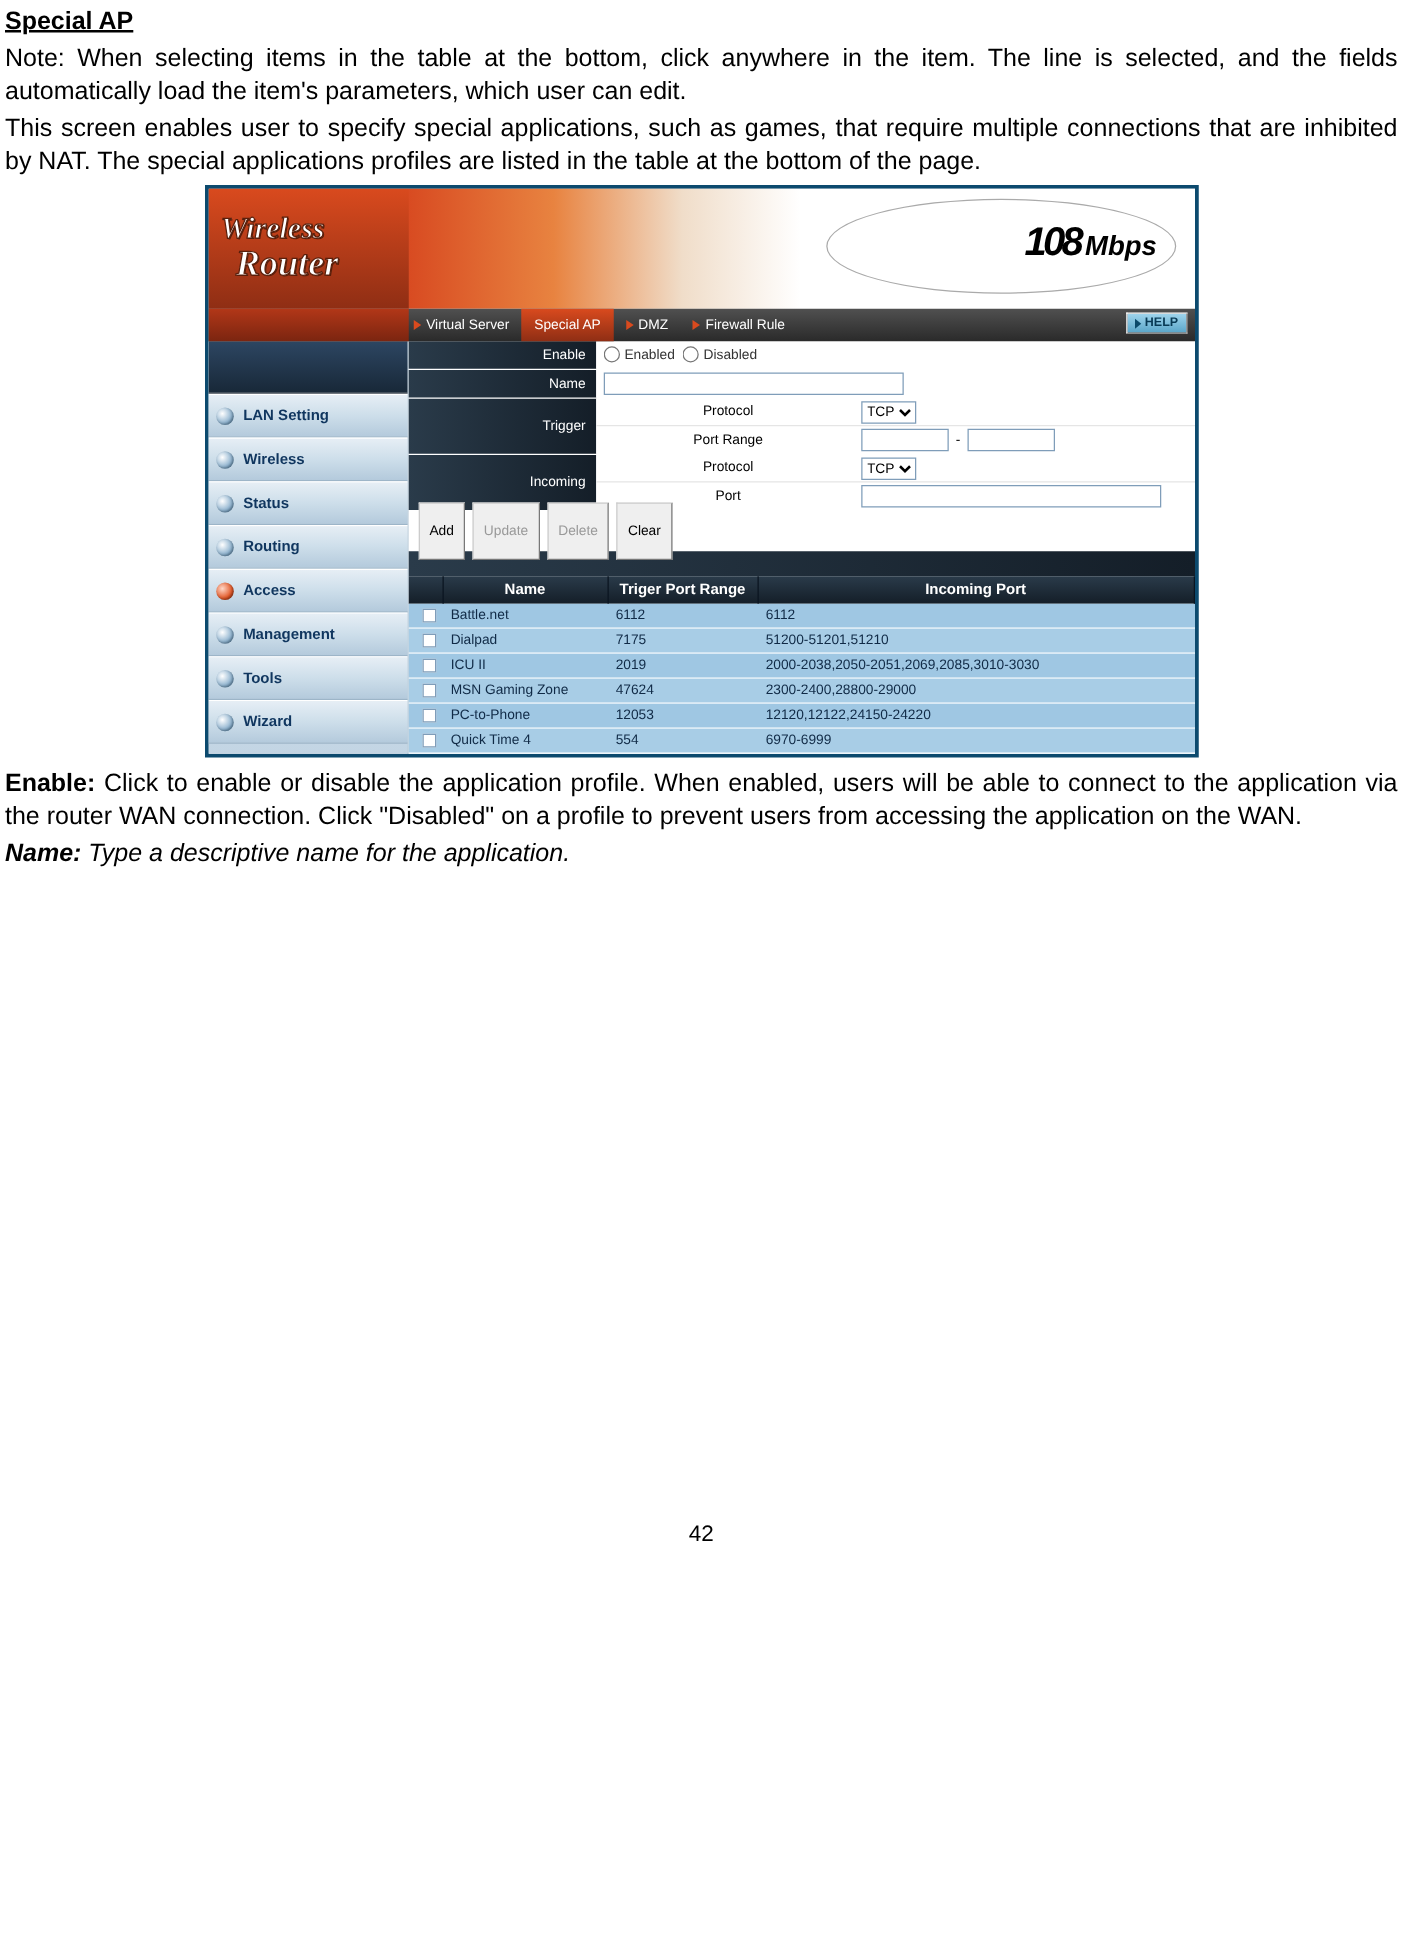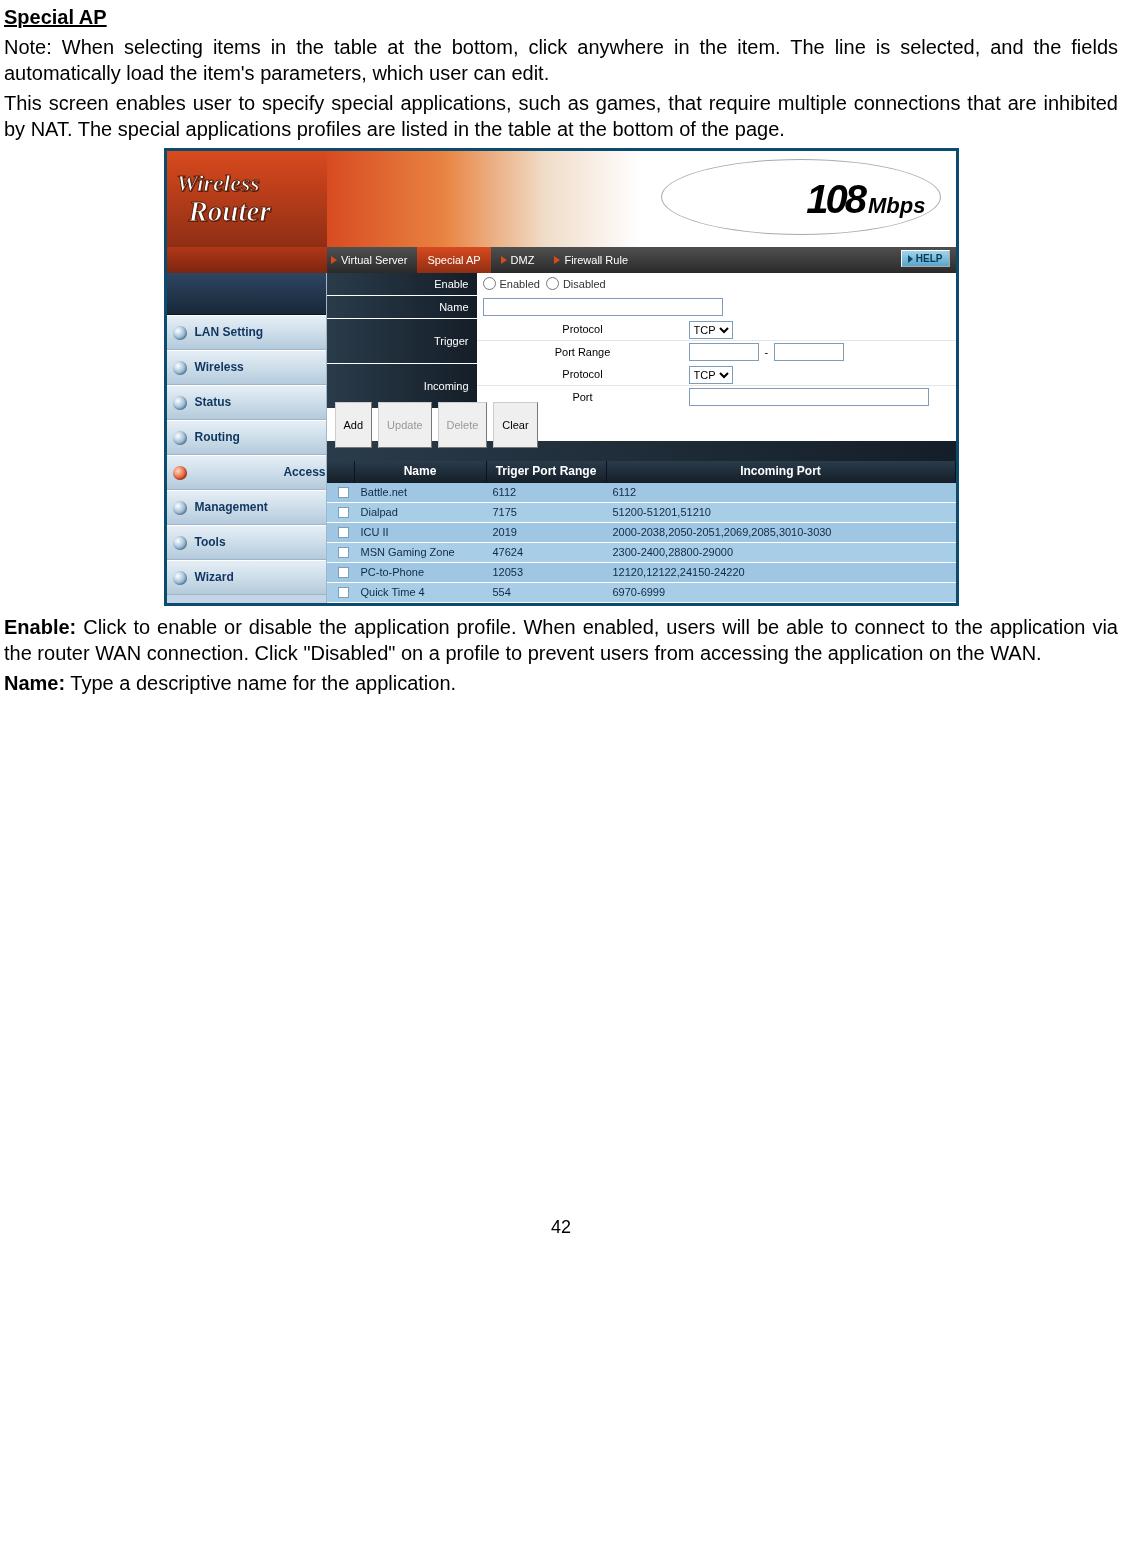--- a/index.html
+++ b/index.html
@@ -8,21 +8,21 @@
     font-size: 20px;
     line-height: 1.3;
     color: #000;
     background: #fff;
     width: 1122px;
     padding: 4px 0 20px 0;
   }
   .content-text { padding: 0 4px; }
   .section-title { font-weight: bold; text-decoration: underline; margin-bottom: 4px; }
   .para { text-align: justify; margin-bottom: 4px; }
-  .para-last { text-align: left; margin-bottom: 20px; }
+  .para-last { text-align: left; margin-bottom: 20px; font-style: italic; }
   .bold-run { font-weight: bold; }
 
   .screenshot {
     width: 795px;
     margin: 6px auto 8px auto;
     border: 3px solid #0c4a6e;
     background: #fff;
     font-size: 11px;
   }
   
@@ -37,21 +37,21 @@
     background: linear-gradient(to bottom, #d94a1e, #8f2e14);
     display: flex; flex-direction: column; justify-content: center;
     padding-left: 10px;
   }
   .banner-left .t1 { font-family: "Comic Sans MS", cursive; font-style: italic; font-weight: bold; color:#fff; font-size: 24px; -webkit-text-stroke: 1px #5a1f0b; text-shadow: 1px 1px 0 #5a1f0b; }
   .banner-left .t2 { font-family: "Comic Sans MS", cursive; font-style: italic; font-weight: bold; color:#fff; font-size: 29px; -webkit-text-stroke: 1px #5a1f0b; text-shadow: 1px 1px 0 #5a1f0b; margin-left: 12px; margin-top:-6px;}
   .banner-logo {
     position: absolute; right: 30px; top: 22px;
     display: flex; align-items: baseline;
   }
-  .banner-logo .num { font-family: Arial Black, Arial; font-style: italic; font-weight: 900; font-size: 40px; letter-spacing:-3px;}
+  .banner-logo .num { font-family: Arial Black, Arial; font-style: italic; font-weight: 900; font-size: 32px; letter-spacing:-3px;}
   .banner-logo .mbps { font-family: Arial Black, Arial; font-style: italic; font-weight: 900; font-size: 22px; margin-left:4px;}
   .banner-oval {
     position: absolute; right: 15px; top: 8px; width: 280px; height: 76px;
     border: 1px solid #aaa; border-radius: 50%; background: rgba(255,255,255,0.2);
     pointer-events:none;
   }
 
   .tabbar {
     height: 26px;
     background: linear-gradient(to bottom, #505050, #2a2a2a);
@@ -87,21 +87,21 @@
     border-bottom:1px solid #0a1420;
   }
   .side-item {
     display:flex; align-items:center;
     height:35px; padding-left:6px;
     background: linear-gradient(to bottom,#e6eef5 0%, #cddeea 50%, #b4cadc 100%);
     border-top:1px solid #fff; border-bottom:1px solid #9db5c8;
     font-size:12px; font-weight:bold; color:#10365f;
     cursor:pointer; font-family: Arial;
   }
-  .side-item.active { color:#10365f;justify-content:space-between; }
+  .side-item.active { color:#10365f; }
   .side-bullet {
     width:14px;height:14px;border-radius:50%;
     background: radial-gradient(circle at 35% 35%, #fff, #8fb3cf 60%, #4b7ea5);
     margin-right:8px;
     box-shadow: inset -1px -1px 2px rgba(0,0,0,.3);
   }
   .side-bullet.red{
     background: radial-gradient(circle at 35% 35%, #ffd7c7, #e25a2a 60%, #8c2a0e);
   }
 

